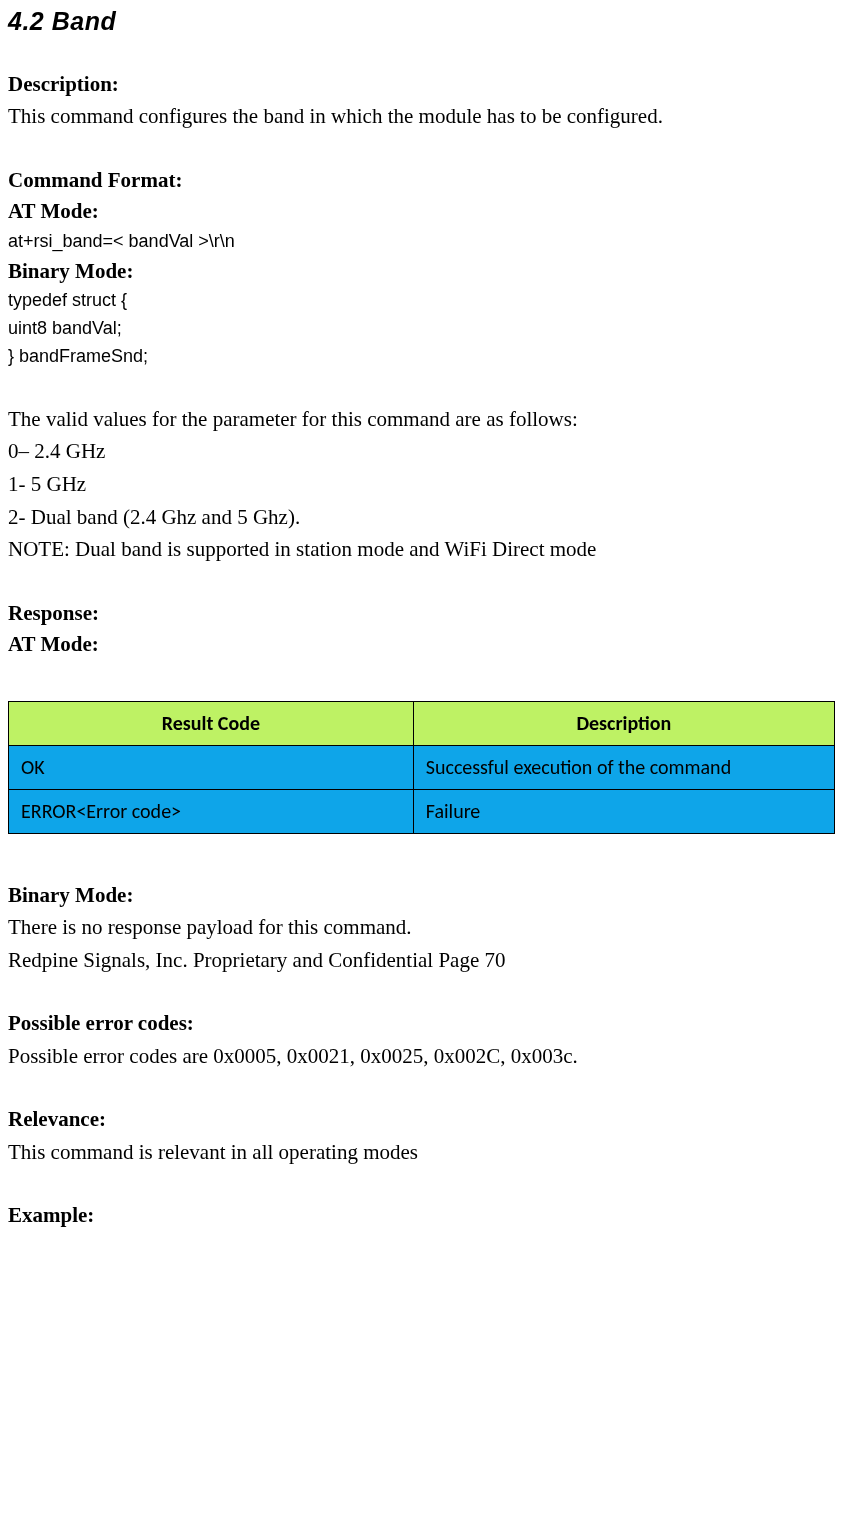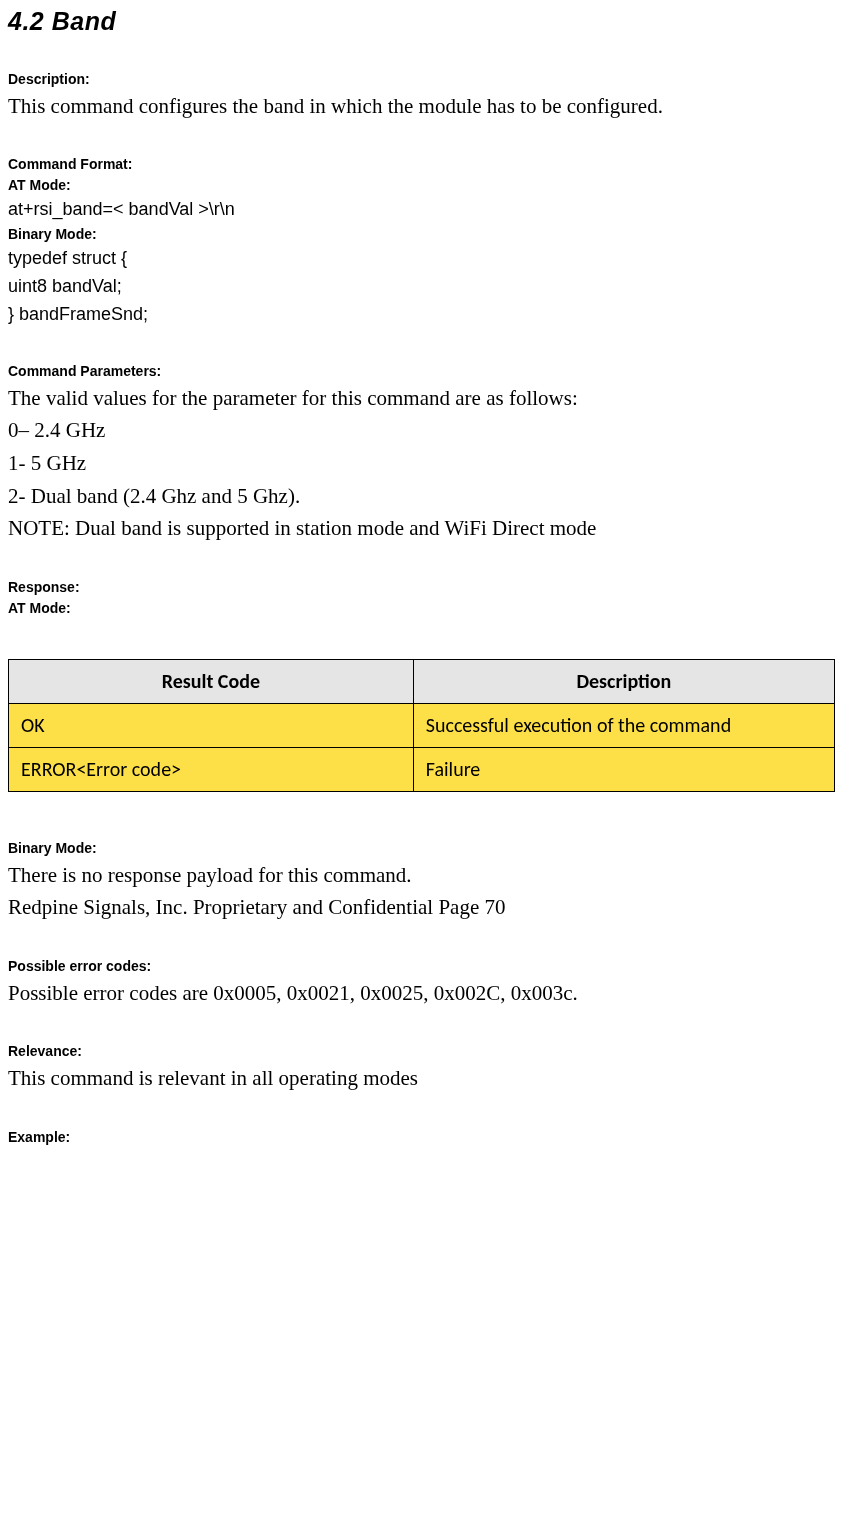--- a/index.html
+++ b/index.html
@@ -18,23 +18,23 @@
   }
   h2.section-title {
     font-family: Verdana, Geneva, sans-serif;
     font-style: italic;
     font-weight: 700;
     font-size: 25px;
     margin: 2px 0 28px 0;
     letter-spacing: 0.5px;
   }
   .bold-sans {
-    font-family: Liberation Sans, sans-serif;
+    font-family: Liberation Serif, serif;
     font-weight: 700;
-    font-size: 14px;
+    font-size: 21px;
     line-height: 1.5;
   }
   .body-text {
     font-family: Liberation Serif, serif;
     font-size: 21px;
   }
   .arial-plain {
     font-family: Arial, Helvetica, sans-serif;
     font-size: 18px;
   }
@@ -45,26 +45,26 @@
     margin-top: 10px;
     font-family: Calibri, "Segoe UI", Arial, sans-serif;
     font-size: 20px;
   }
   table.resp th, table.resp td {
     border: 1px solid #000;
     padding: 6px 12px;
     text-align: left;
   }
   table.resp th {
-    background: #e5e5e5;
+    background: #bef264;
     font-weight: 700;
     text-align: center;
     font-size: 20px;
   }
-  table.resp td { background: #fde047; }
+  table.resp td { background: #0ea5e9; }
   .col-code { width: 49%; }
   .col-desc { width: 51%; margin-left: 16px; }
 </style>
 </head>
 <body>
 
 <div class="page">
 
   <h2 class="section-title">4.2 Band</h2>
 
@@ -77,21 +77,20 @@
     <div class="bold-sans">Command Format:</div>
     <div class="bold-sans">AT Mode:</div>
     <div class="arial-plain">at+rsi_band=&lt; bandVal &gt;\r\n</div>
     <div class="bold-sans">Binary Mode:</div>
     <div class="arial-plain">typedef struct {</div>
     <div class="arial-plain">uint8 bandVal;</div>
     <div class="arial-plain">} bandFrameSnd;</div>
   </div>
 
   <div class="block">
-    <div class="bold-sans">Command Parameters:</div>
     <div class="body-text">The valid values for the parameter for this command are as follows:</div>
     <div class="body-text">0– 2.4 GHz</div>
     <div class="body-text">1- 5 GHz</div>
     <div class="body-text">2- Dual band (2.4 Ghz and 5 Ghz).</div>
     <div class="body-text">NOTE: Dual band is supported in station mode and WiFi Direct mode</div>
   </div>
 
   <div style="margin-bottom:40px;">
     <div class="bold-sans">Response:</div>
     <div class="bold-sans">AT Mode:</div>

